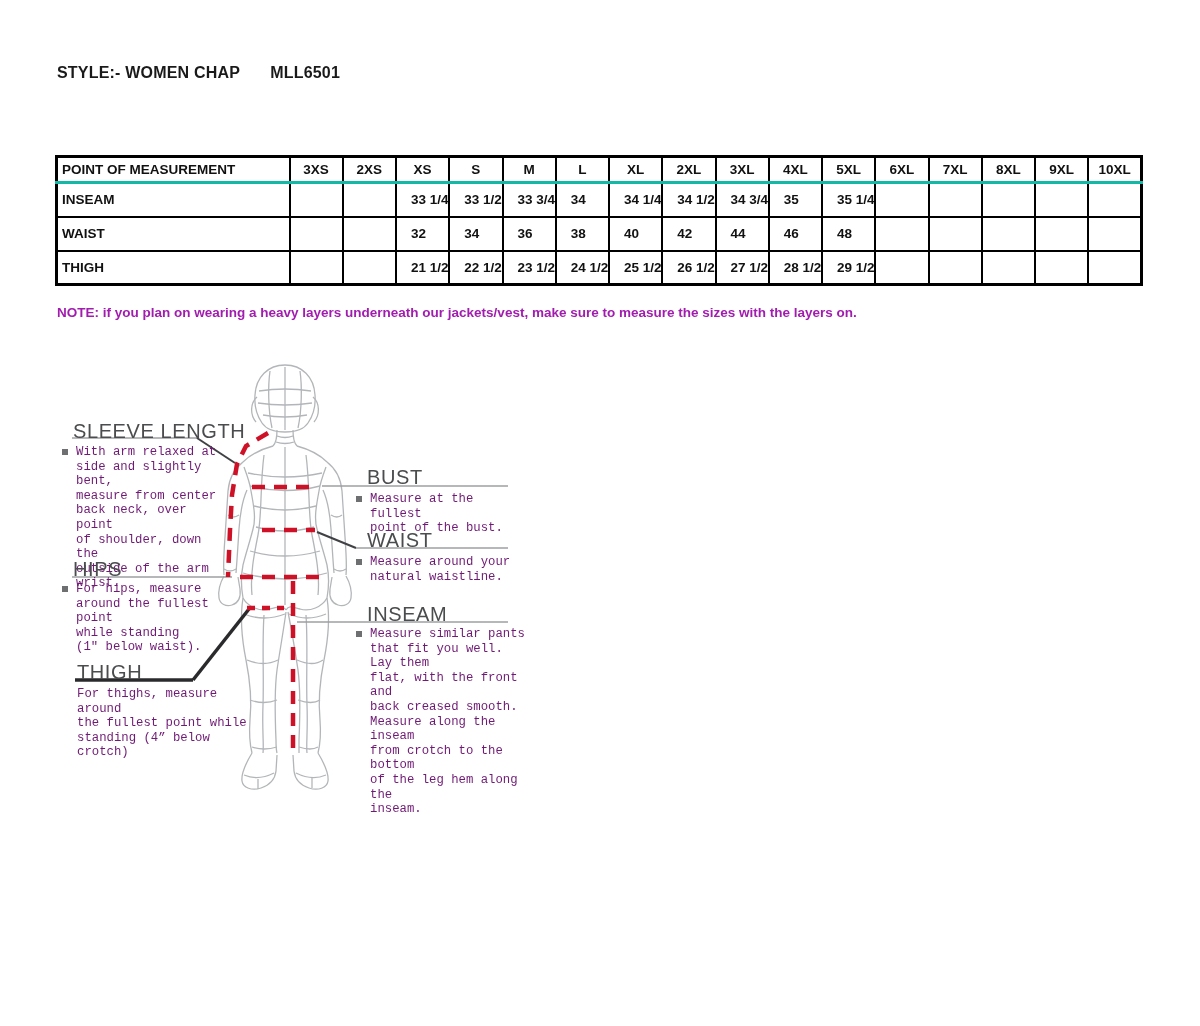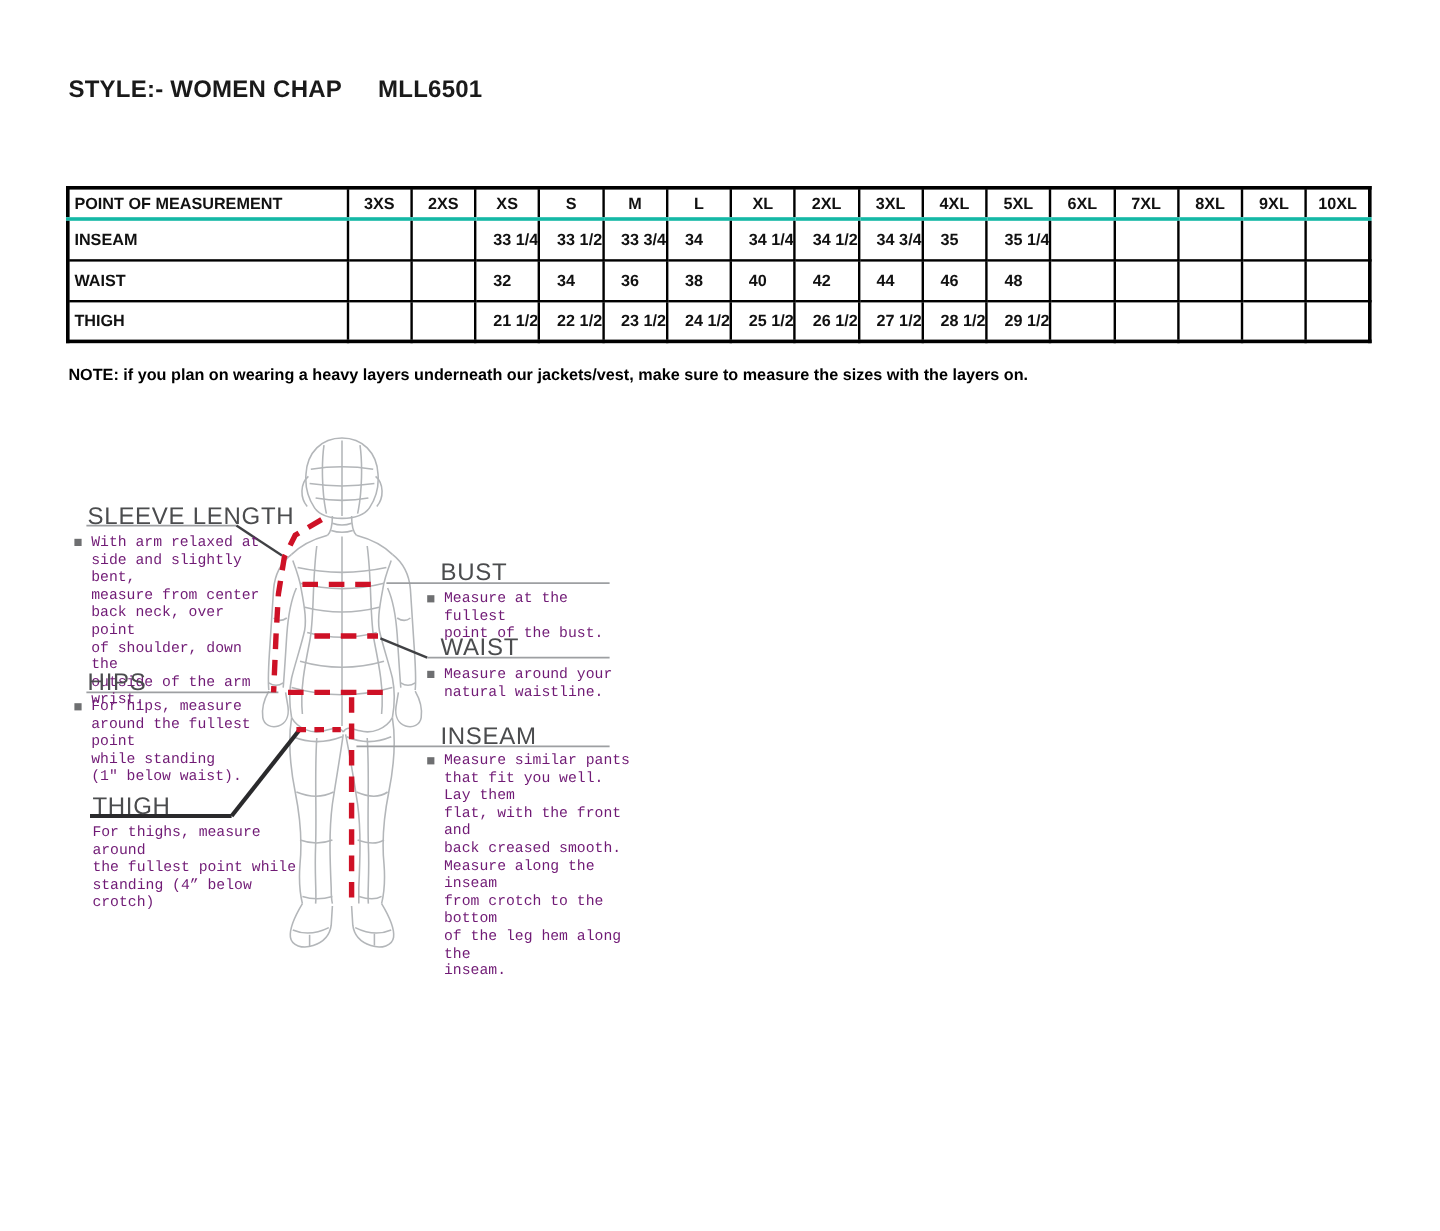--- a/index.html
+++ b/index.html
@@ -1,34 +1,34 @@
 <!DOCTYPE html>
 <html><head>
 <meta charset="utf-8">
 <style>
   * { box-sizing: border-box; margin: 0; padding: 0; }
   html, body { background: #ffffff; }
   body { width: 1200px; height: 1026px; font-family: "Liberation Sans", sans-serif; position: relative; overflow: hidden; }
   .page { position: relative; width: 1200px; height: 1026px; background: #fff; }
 
   
-  .doc-title { position: absolute; left: 57px; top: 64px; font-size: 20px; font-weight: bold; color: #1a1a1a; letter-spacing: 0.2px; }
+  .doc-title { position: absolute; left: 57px; top: 64px; font-size: 16px; font-weight: bold; color: #1a1a1a; letter-spacing: 0.2px; }
   .doc-title .code { margin-left: 30px; }
 
   
   .chart-wrap { position: absolute; left: 55px; top: 155px; }
   table.size-chart { border-collapse: collapse; table-layout: fixed; width: 1088px; border: 3px solid #000; font-weight: bold; color: #111; }
   table.size-chart th, table.size-chart td { border: 2px solid #000; font-size: 13.5px; overflow: hidden; white-space: nowrap; }
   table.size-chart thead th { height: 26px; text-align: center; border-bottom: 3px solid #14b8a6; padding: 0 2px; }
   table.size-chart thead th.pom { text-align: left; padding-left: 4px; width: 233px; }
   table.size-chart tbody td { height: 34px; text-align: left; padding-left: 14px; }
   table.size-chart tbody td.pom { padding-left: 4px; }
 
   
-  .note { position: absolute; left: 57px; top: 305px; font-size: 13.5px; font-weight: bold; color: #000000; }
+  .note { position: absolute; left: 57px; top: 305px; font-size: 13.5px; font-weight: bold; color: #a21caf; }
 
   
   .diagram { position: absolute; left: 0; top: 355px; width: 620px; height: 470px; }
   .diagram svg { position: absolute; left: 0; top: 0; }
   .m-heading { position: absolute; font-size: 20px; letter-spacing: 0.6px; color: #4b4c4e; font-weight: 400; white-space: nowrap; }
   .m-text { position: absolute; display: flex; align-items: flex-start; font-size: 12.3px; line-height: 14.6px; color: #701a75; font-family: Liberation Mono, monospace; }
   .m-text .bullet { width: 6px; height: 6px; background: #6e6f71; margin: 4px 8px 0 0; flex: 0 0 auto; }
   .m-text .txt { white-space: pre-line; }
 
   .h-sleeve { left: 73px; top: 65px; }

